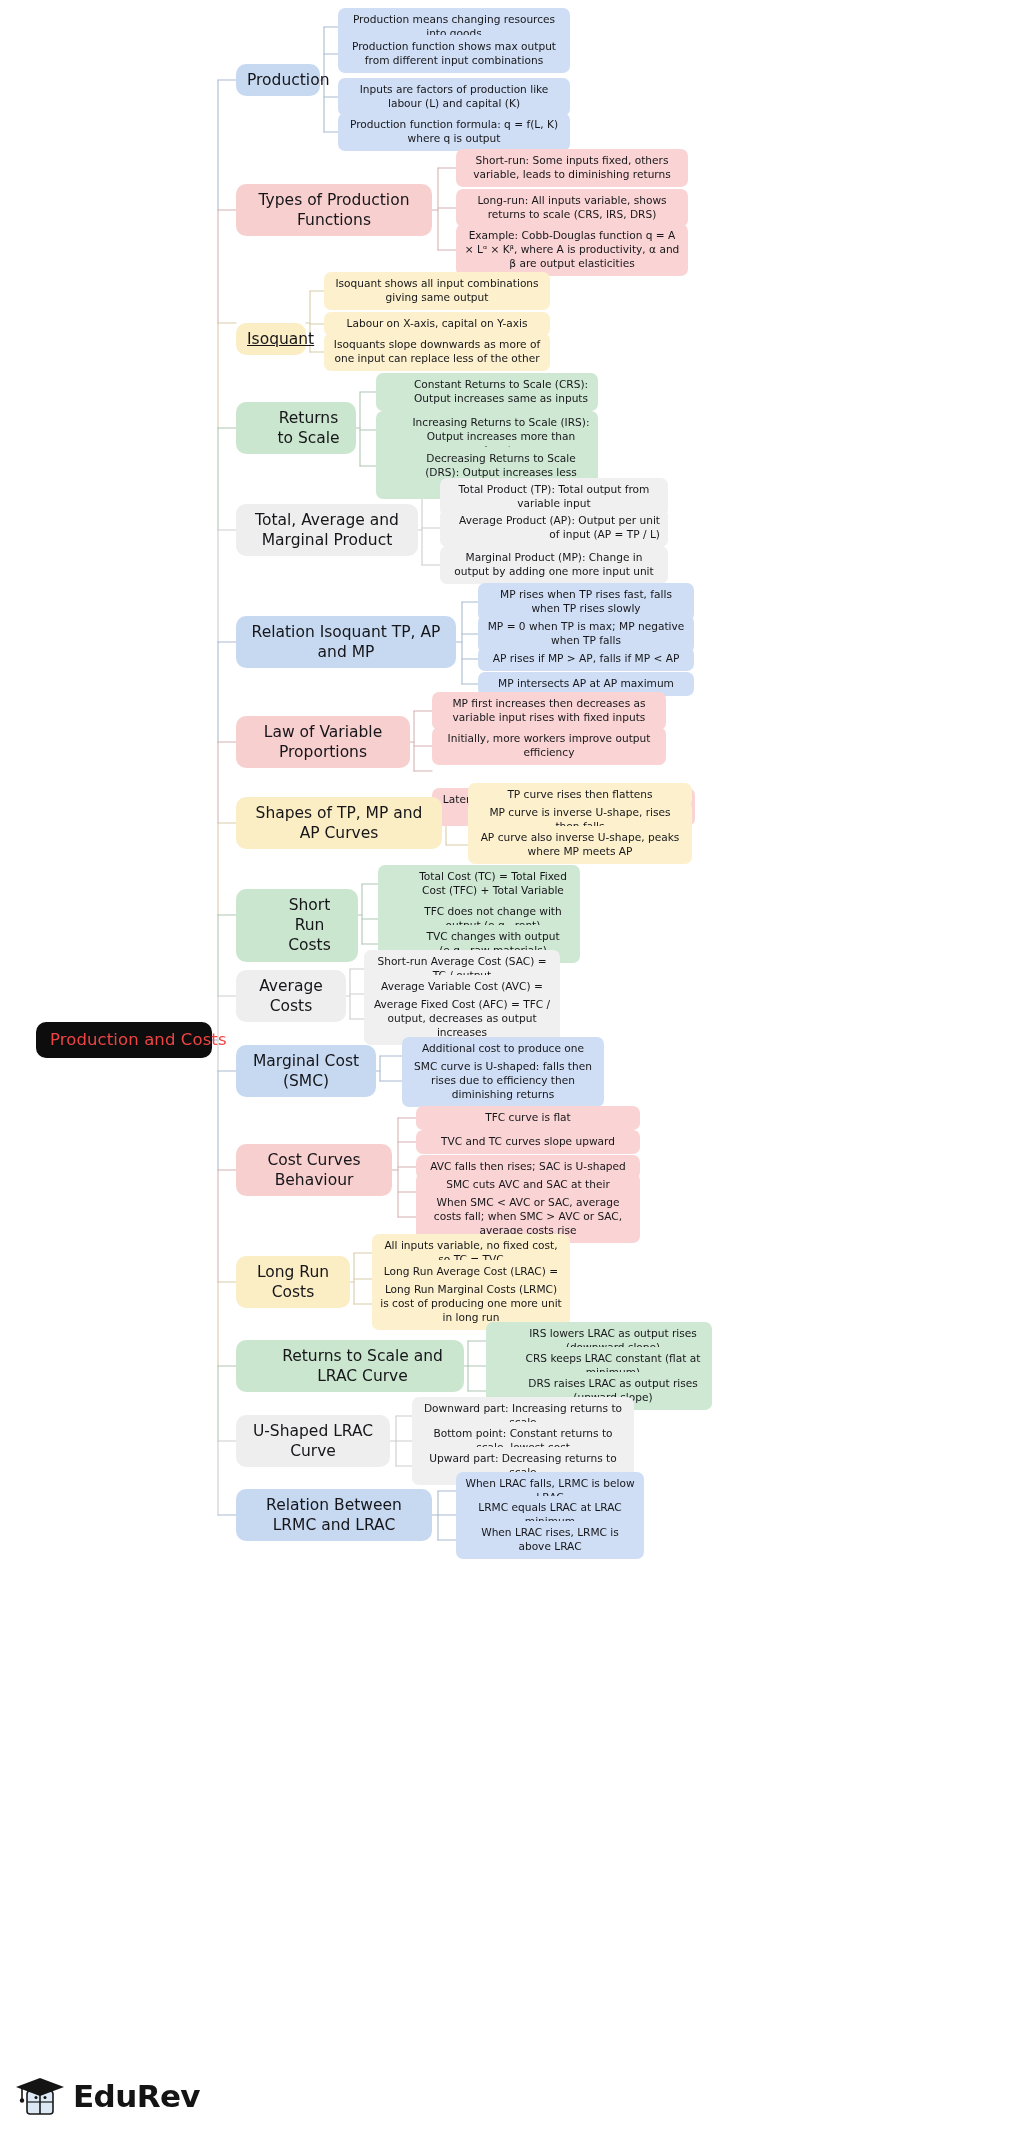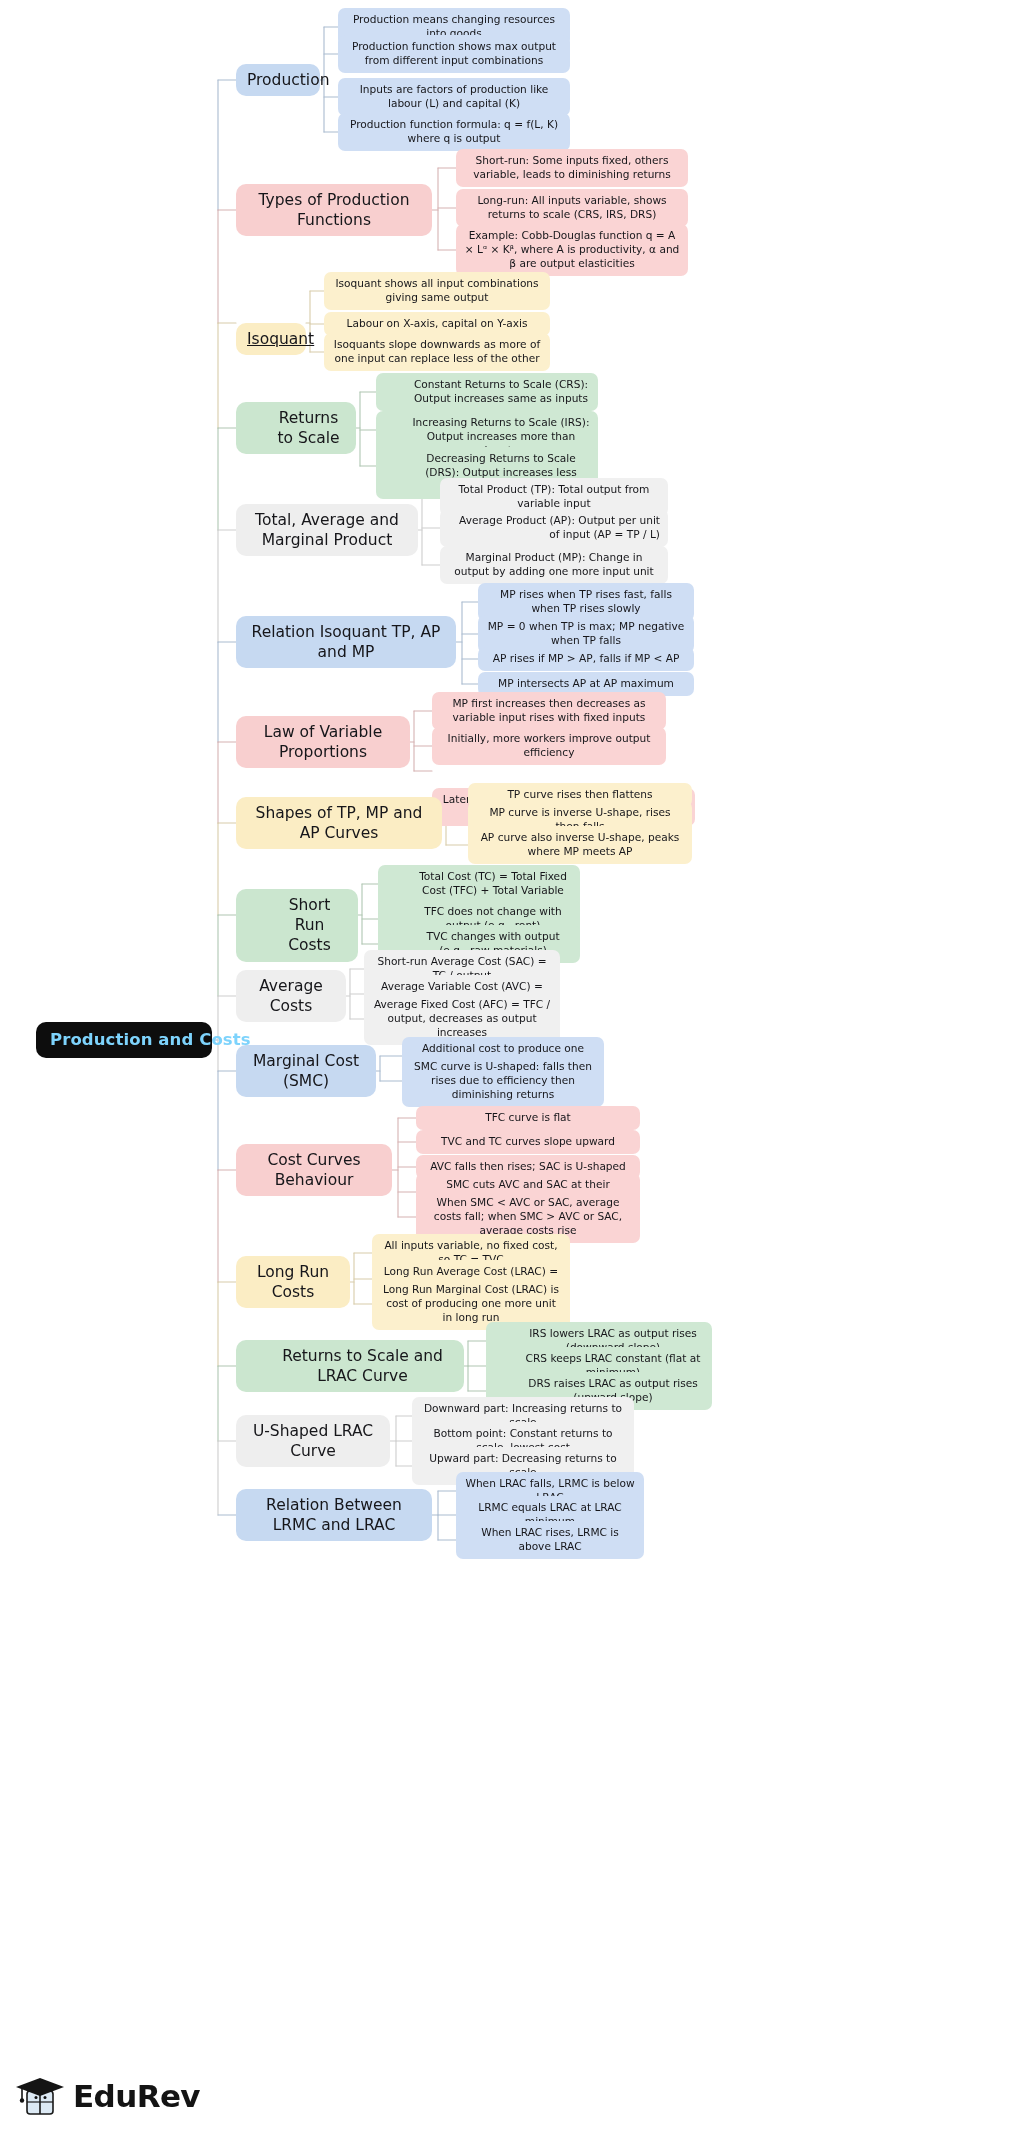--- a/index.html
+++ b/index.html
@@ -26,23 +26,23 @@
     border-radius: 9px;
     padding: 5px 9px;
     line-height: 1.32;
     text-align: center;
     color: #16161a;
     z-index: 2;
   }
   
   .root {
     background: #0d0d0d;
-    color: #7dd3fc;
+    color: #ef4444;
     font-size: 16.5px;
-    font-weight: bold;
+    font-weight: normal;
     border-radius: 10px;
     padding: 7px 14px;
     letter-spacing: .1px;
     white-space: nowrap;
   }
   
   .l1 {
     font-size: 15.5px;
     font-weight: 400;
     border-radius: 10px;
@@ -258,21 +258,21 @@
       <div class="node l2 c-blue" style="left: 402px; width: 202px; top: 1055px;">SMC curve is U-shaped: falls then rises due to efficiency then diminishing returns</div>
       <div class="node l1 c-pink" style="left: 236px; width: 156px; top: 1143.5px;">Cost Curves Behaviour</div>
       <div class="node l2 c-pink" style="left: 416px; width: 224px; top: 1106px;">TFC curve is flat</div>
       <div class="node l2 c-pink" style="left: 416px; width: 224px; top: 1130px;">TVC and TC curves slope upward</div>
       <div class="node l2 c-pink" style="left: 416px; width: 224px; top: 1155px;">AVC falls then rises; SAC is U-shaped</div>
       <div class="node l2 c-pink" style="left: 416px; width: 224px; top: 1173px;">SMC cuts AVC and SAC at their minimum points</div>
       <div class="node l2 c-pink" style="left: 416px; width: 224px; top: 1191px;">When SMC &lt; AVC or SAC, average costs fall; when SMC &gt; AVC or SAC, average costs rise</div>
       <div class="node l1 c-yellow" style="left: 236px; width: 114px; top: 1255.5px;">Long Run Costs</div>
       <div class="node l2 c-yellow" style="left: 372px; width: 198px; top: 1234px;">All inputs variable, no fixed cost, so TC = TVC</div>
       <div class="node l2 c-yellow" style="left: 372px; width: 198px; top: 1260px;">Long Run Average Cost (LRAC) = TC / output</div>
-      <div class="node l2 c-yellow" style="left: 372px; width: 198px; top: 1278px;">Long Run Marginal Cost (LRAC) is cost of producing one more unit in long run</div>
+      <div class="node l2 c-yellow" style="left: 372px; width: 198px; top: 1278px;">Long Run Marginal Costs (LRMC) is cost of producing one more unit in long run</div>
       <div class="node l1 c-green" style="left: 236px; width: 228px; top: 1339.5px;">Returns to Scale and LRAC Curve</div>
       <div class="node l2 c-green" style="left: 486px; width: 226px; top: 1322px;">IRS lowers LRAC as output rises (downward slope)</div>
       <div class="node l2 c-green" style="left: 486px; width: 226px; top: 1347px;">CRS keeps LRAC constant (flat at minimum)</div>
       <div class="node l2 c-green" style="left: 486px; width: 226px; top: 1372px;">DRS raises LRAC as output rises (upward slope)</div>
       <div class="node l1 c-gray" style="left: 236px; width: 154px; top: 1414.5px;">U-Shaped LRAC Curve</div>
       <div class="node l2 c-gray" style="left: 412px; width: 222px; top: 1397px;">Downward part: Increasing returns to scale</div>
       <div class="node l2 c-gray" style="left: 412px; width: 222px; top: 1422px;">Bottom point: Constant returns to scale, lowest cost</div>
       <div class="node l2 c-gray" style="left: 412px; width: 222px; top: 1447px;">Upward part: Decreasing returns to scale</div>
       <div class="node l1 c-blue" style="left: 236px; width: 196px; top: 1488.5px;">Relation Between LRMC and LRAC</div>
       <div class="node l2 c-blue" style="left: 456px; width: 188px; top: 1472px;">When LRAC falls, LRMC is below LRAC</div>

